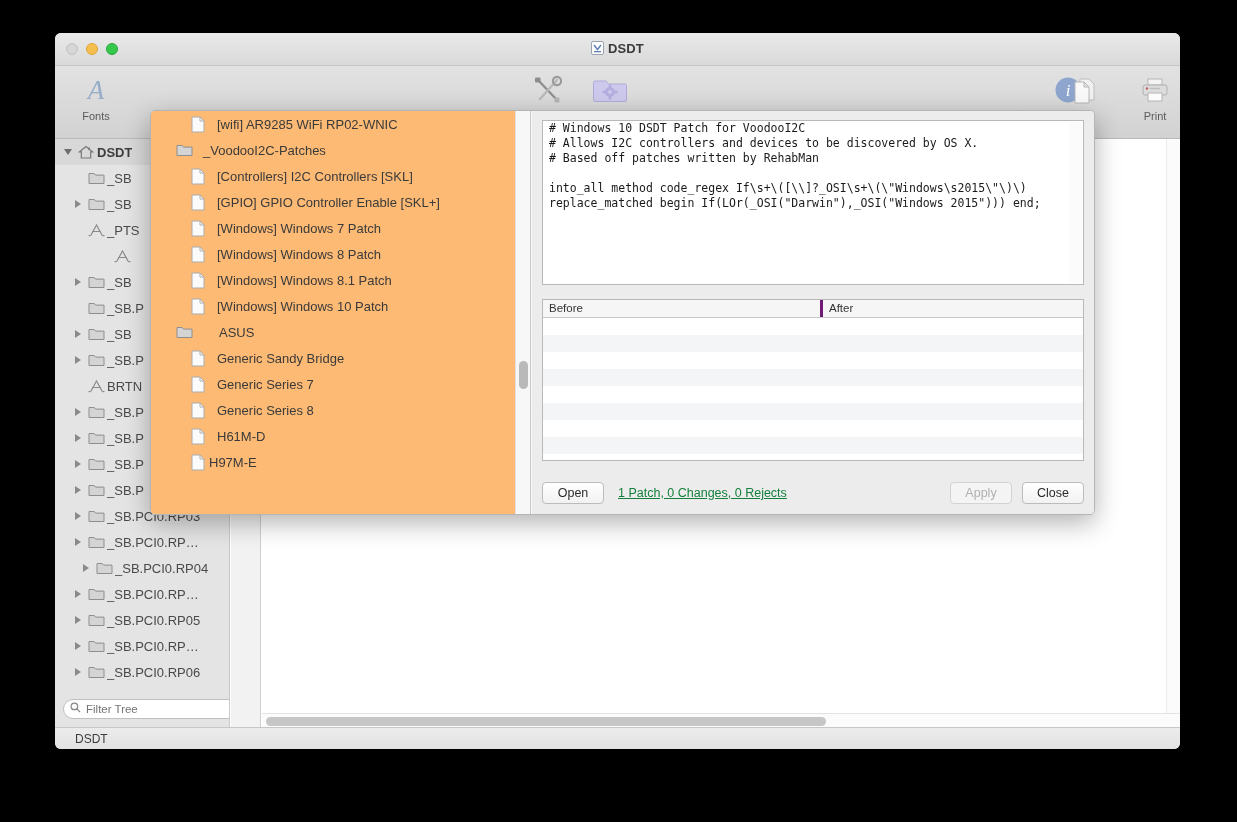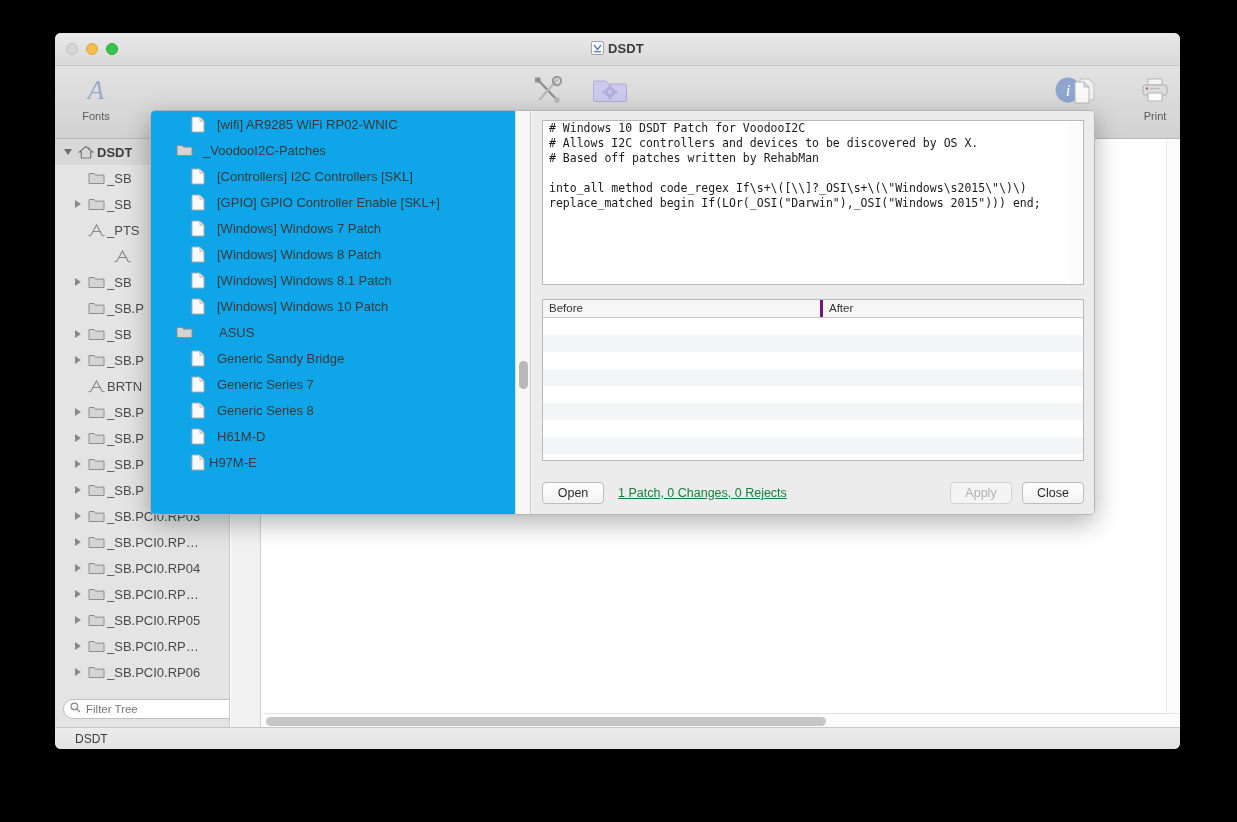--- a/index.html
+++ b/index.html
@@ -205,21 +205,21 @@
     background: #f7f7f7;
     border: 1px solid #b4b4b4;
     border-radius: 5px;
     box-shadow: 0 8px 26px rgba(0,0,0,0.30);
     overflow: hidden;
   }
   
   #patch-list-pane {
     position: absolute; left: 0; top: 0;
     width: 380px; height: 405px;
-    background: #0ea5e9;
+    background: #fdba74;
     border-right: 1px solid #c9c9c9;
     overflow: hidden;
   }
   #patch-list-scroll { position: absolute; left: 0; top: 0; right: 0; bottom: 0; }
   .plist-row {
     height: 26px;
     display: flex; align-items: center;
     font-size: 13px; color: #3a3a3a;
     white-space: nowrap;
   }
@@ -591,21 +591,21 @@
             <span class="tw">
               <span class="arrow right"></span>
             </span>
             <span class="ticon">
               <svg width="17" height="14" viewBox="0 0 17 14">
                 <path d="M1 2.5 h5.2 l1.3 1.6 H16 v8.4 H1 z" fill="#d4d4d4" stroke="#8e8e8e" stroke-width="1"></path>
               </svg>
             </span>
             <span class="tlabel">_SB.PCI0.RP…</span>
           </div>
-          <div class="tree-row" style="padding-left: 16px;">
+          <div class="tree-row" style="padding-left: 24px;">
             <span class="tw">
               <span class="arrow right"></span>
             </span>
             <span class="ticon">
               <svg width="17" height="14" viewBox="0 0 17 14">
                 <path d="M1 2.5 h5.2 l1.3 1.6 H16 v8.4 H1 z" fill="#d4d4d4" stroke="#8e8e8e" stroke-width="1"></path>
               </svg>
             </span>
             <span class="tlabel">_SB.PCI0.RP04</span>
           </div>

